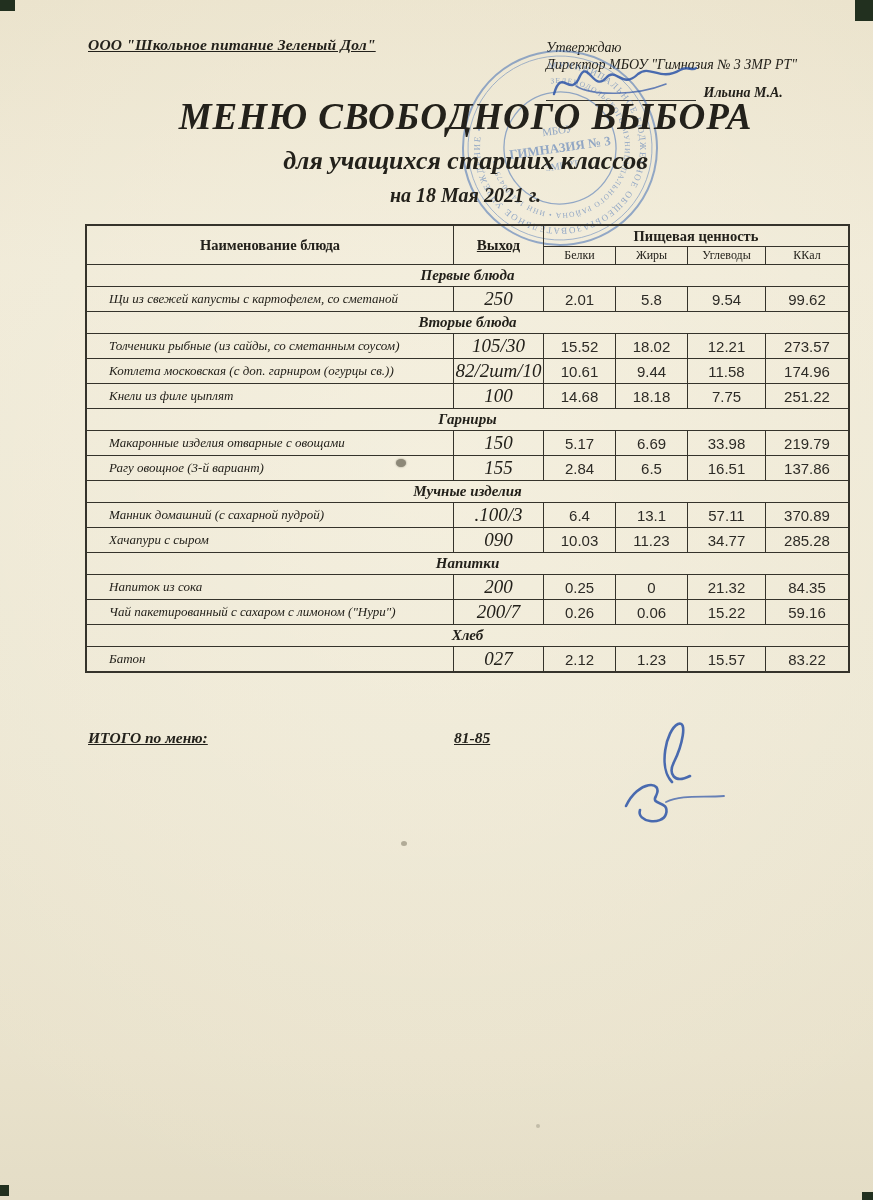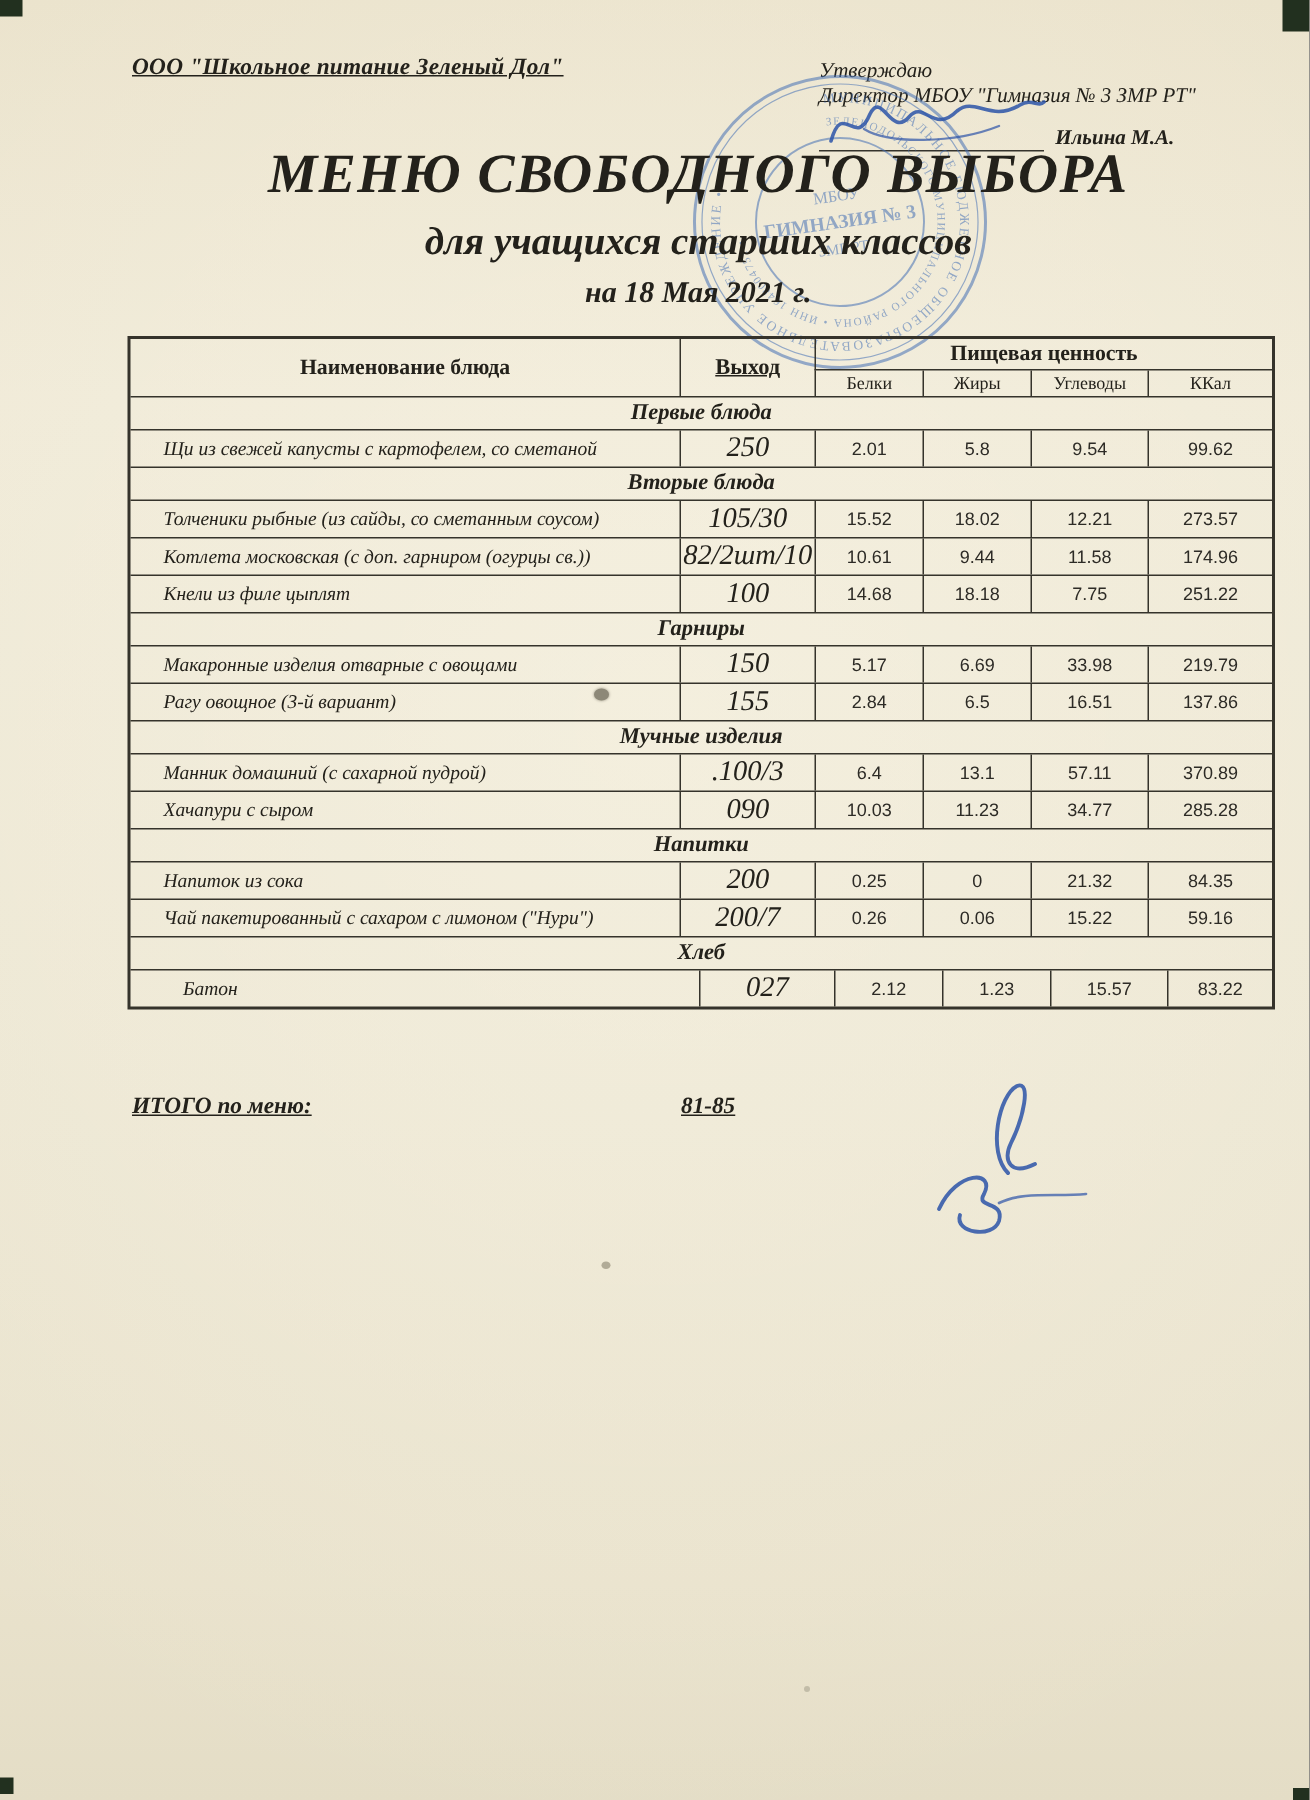--- a/index.html
+++ b/index.html
@@ -60,25 +60,25 @@
     min-height:21px; display:flex; align-items:center; justify-content:center;
     border-bottom:1px solid #35332b;
   }
   .section-band span {
     font-weight:bold; font-style:italic; font-size:15px; 
   }
   .data-row {
     display:grid; grid-template-columns:366px 90px 72px 72px 78px 1fr;
     border-bottom:1px solid #35332b;
   }
-  .data-row:last-child, .section-band:last-child { border-bottom:none;margin-left:13px; }
+  .data-row:last-child, .section-band:last-child { border-bottom:none; }
   .cell { display:flex; align-items:center; min-height:21px; border-left:1px solid #35332b; }
   .cell.name { border-left:none; justify-content:flex-start; padding:1px 4px 1px 22px; font-style:italic; font-size:13px; line-height:22px; }
   .cell.out  { justify-content:center; font-style:italic; font-size:19px; }
-  .cell.num  { justify-content:center; font-family:"Liberation Sans", sans-serif; font-size:12px; color:#2d2b26; }
+  .cell.num  { justify-content:center; font-family:"Liberation Sans", sans-serif; font-size:15px; color:#2d2b26; }
 
   .totals-label {
     position:absolute; left:88px; top:729px;
     font-weight:bold; font-style:italic; font-size:15.5px; text-decoration:underline;
   }
   .totals-value {
     position:absolute; left:454px; top:729px;
     font-weight:bold; font-style:italic; font-size:15.5px; text-decoration:underline;
   }
   .sign-block {

